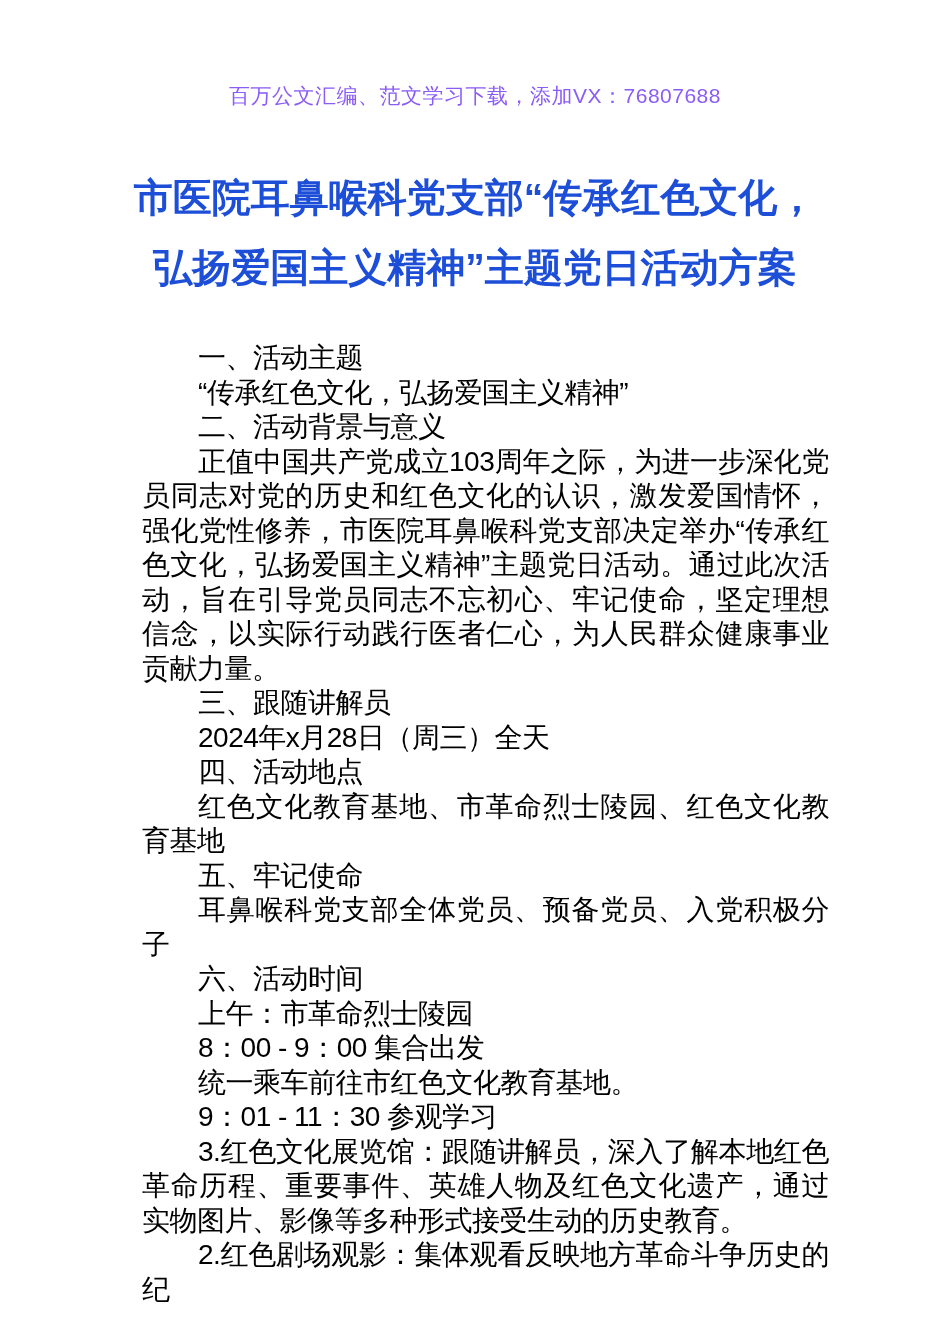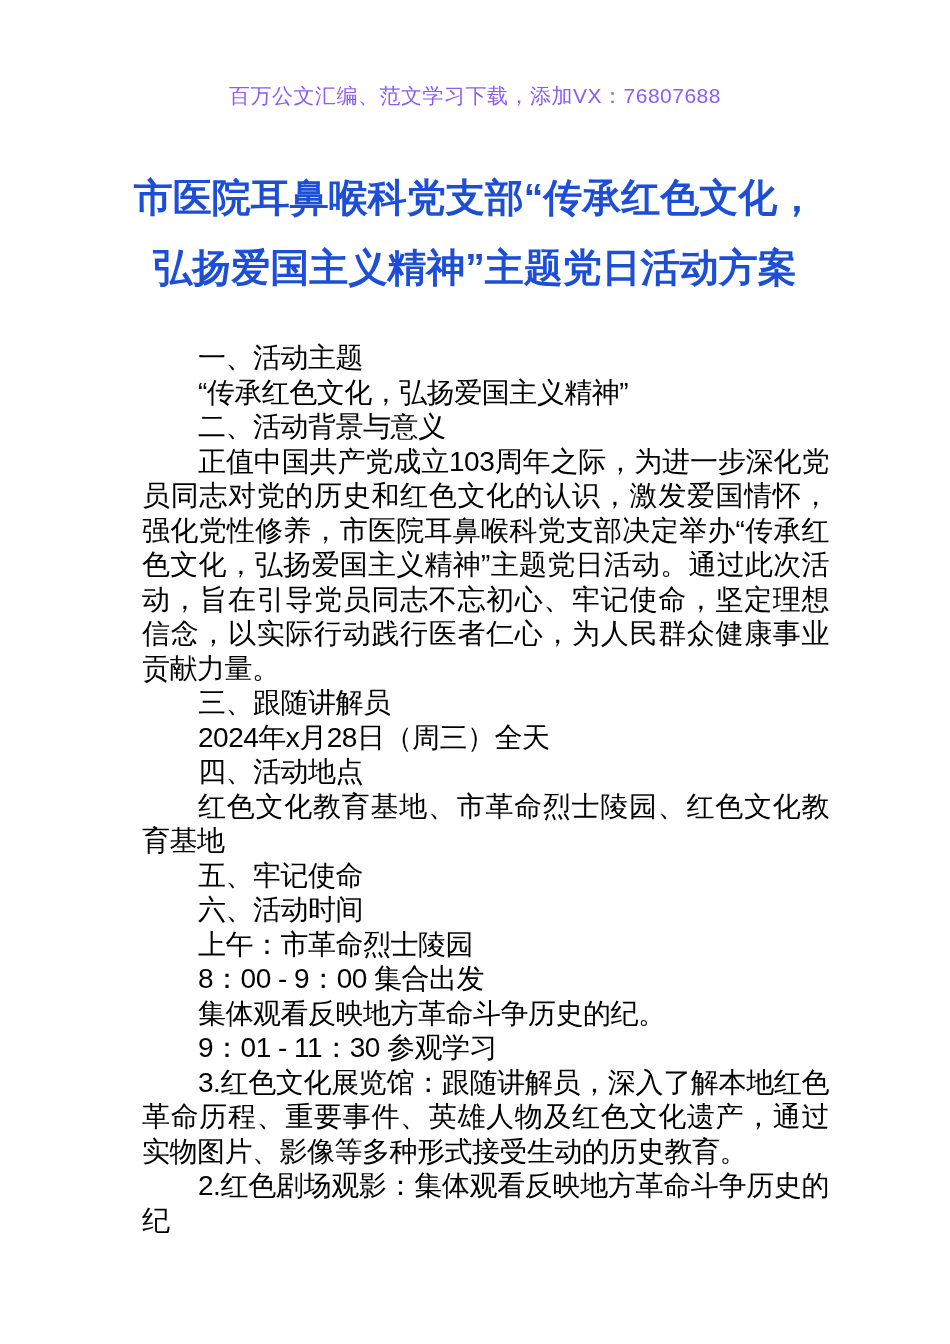--- a/index.html
+++ b/index.html
@@ -77,22 +77,23 @@
   <div class="doc-body">
       <p class="heading">一、活动主题</p>
       <p class="text">“传承红色文化，弘扬爱国主义精神”</p>
       <p class="heading">二、活动背景与意义</p>
       <p class="text">正值中国共产党成立103周年之际，为进一步深化党员同志对党的历史和红色文化的认识，激发爱国情怀，强化党性修养，市医院耳鼻喉科党支部决定举办“传承红色文化，弘扬爱国主义精神”主题党日活动。通过此次活动，旨在引导党员同志不忘初心、牢记使命，坚定理想信念，以实际行动践行医者仁心，为人民群众健康事业贡献力量。</p>
       <p class="heading">三、跟随讲解员</p>
       <p class="text">2024年x月28日（周三）全天</p>
       <p class="heading">四、活动地点</p>
       <p class="text">红色文化教育基地、市革命烈士陵园、红色文化教育基地</p>
       <p class="heading">五、牢记使命</p>
+      <p class="text">耳鼻喉科党支部全体党员、预备党员、入党积极分子</p>
       <p class="heading">六、活动时间</p>
       <p class="text">上午：市革命烈士陵园</p>
       <p class="text">8：00 - 9：00 集合出发</p>
-      <p class="text">集体观看反映地方革命斗争历史的纪。</p>
+      <p class="text">统一乘车前往市红色文化教育基地。</p>
       <p class="text">9：01 - 11：30 参观学习</p>
       <p class="text">3.红色文化展览馆：跟随讲解员，深入了解本地红色革命历程、重要事件、英雄人物及红色文化遗产，通过实物图片、影像等多种形式接受生动的历史教育。</p>
       <p class="text">2.红色剧场观影：集体观看反映地方革命斗争历史的纪</p>
     </div>
 
 </div>
 
 </body></html>

